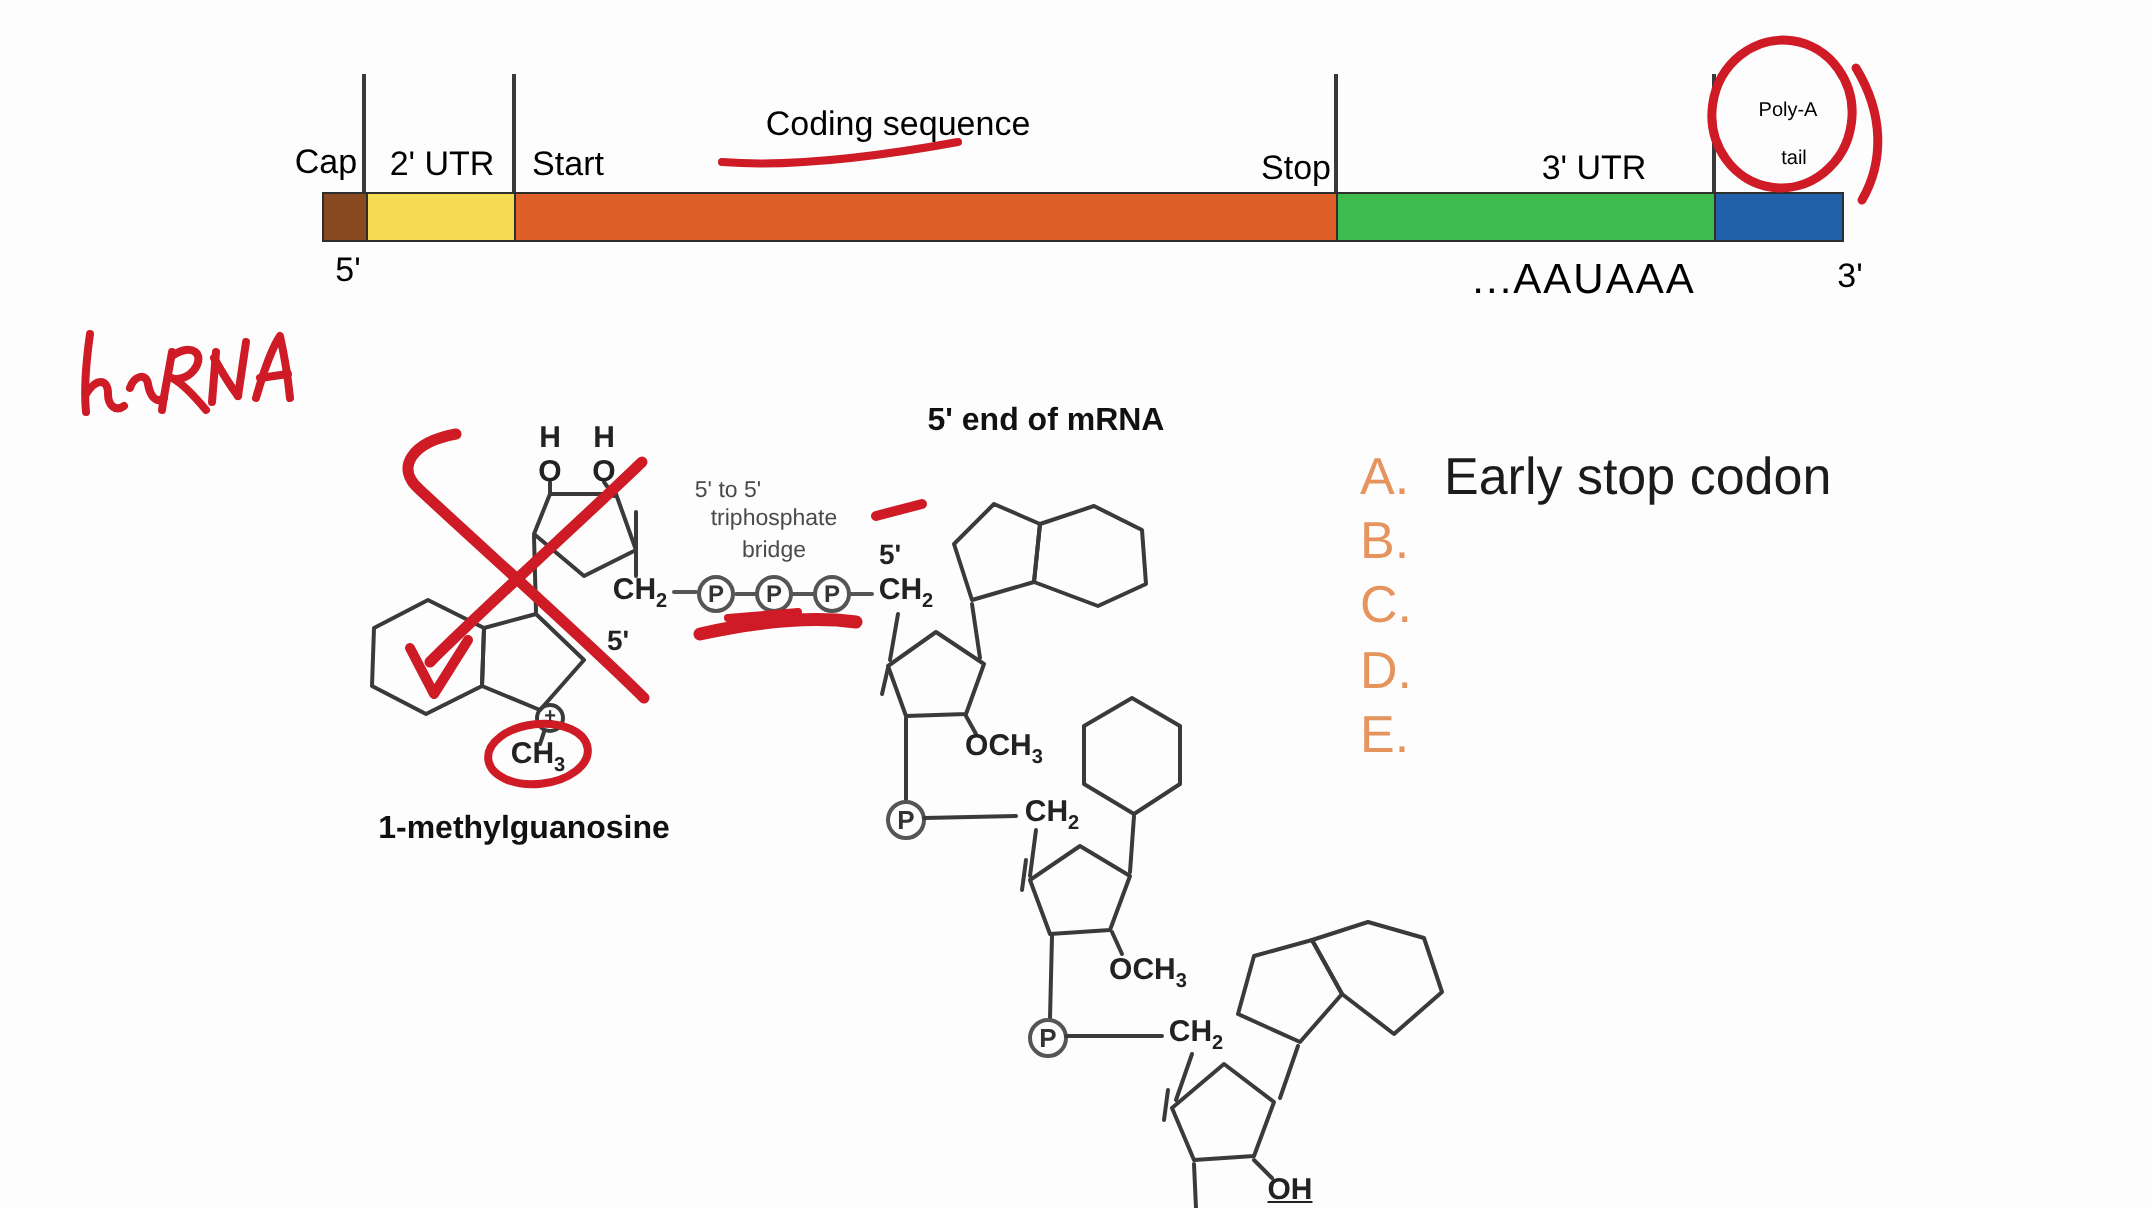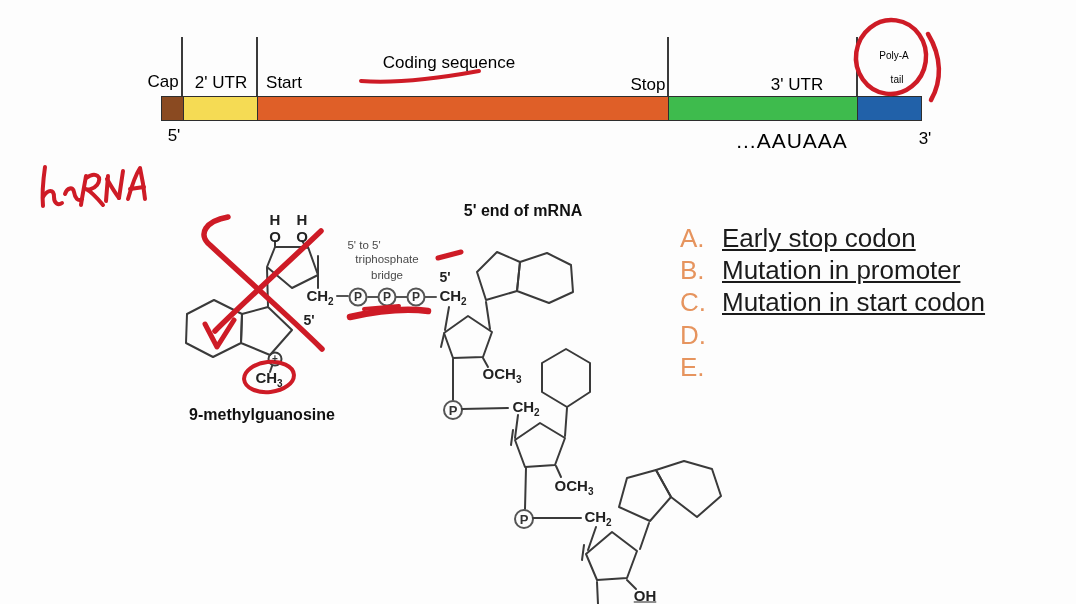--- a/index.html
+++ b/index.html
@@ -30,21 +30,21 @@
   .p-lbl{font-size:12px;font-weight:bold;color:#333;}
   .p-lbl-big{font-size:13px;}
   .plus-lbl{font-size:10px;font-weight:bold;color:#333;}
   .bridge{font-size:11.5px;color:#4a4a4a;}
   .bold-title{font-weight:bold;font-size:16px;color:#111;}
   .prime-small{font-weight:bold;font-size:14px;color:#222;}
 
   
   .opt-row{position:absolute;left:680px;display:flex;font-size:26px;line-height:28px;}
   .opt-letter{width:42px;}
-  .opt-text{color:#1b1b1b;text-decoration:underline;}
+  .opt-text{color:#1b1b1b;}
 
   svg.overlay{position:absolute;left:0;top:0;pointer-events:none;}
 </style>
 </head>
 <body>
 
 <div class="stage">
 
   <div class="bar">
     <div class="seg seg-cap" style="background-color: rgb(138, 74, 33);"></div>
@@ -156,21 +156,21 @@
   <span class="lbl chem" style="left:275px;top:236px;">O</span>
   <span class="lbl chem" style="left:302px;top:236px;">O</span>
 
   <span class="lbl chem" style="left:320px;top:297px;"><span>CH</span><span class="sub">2</span></span>
   <span class="lbl p-lbl" style="left:358px;top:297px;">P</span>
   <span class="lbl p-lbl" style="left:387px;top:297px;">P</span>
   <span class="lbl p-lbl" style="left:416px;top:297px;">P</span>
   <span class="lbl prime-small" style="left:309px;top:320px;">5'</span>
   <span class="lbl plus-lbl" style="left:275px;top:359px;">+</span>
   <span class="lbl chem" style="left:269px;top:379px;"><span>CH</span><span class="sub">3</span></span>
-  <span class="lbl bold-title" style="left:262px;top:415px;">9-methylguanosine</span>
+  <span class="lbl bold-title" style="left:262px;top:415px;">1-methylguanosine</span>
 
   <span class="lbl bridge" style="left:364px;top:246px;">5' to 5'</span>
   <span class="lbl bridge" style="left:387px;top:260px;">triphosphate</span>
   <span class="lbl bridge" style="left:387px;top:276px;">bridge</span>
 
   <span class="lbl bold-title" style="left:523px;top:211px;">5' end of mRNA</span>
   <span class="lbl prime-small" style="left:445px;top:277px;">5'</span>
   <span class="lbl chem" style="left:453px;top:297px;"><span>CH</span><span class="sub">2</span></span>
   <span class="lbl chem" style="left:502px;top:375px;"><span>OCH</span><span class="sub">3</span></span>
   <span class="lbl p-lbl p-lbl-big" style="left:453px;top:410px;">P</span>
@@ -180,25 +180,23 @@
   <span class="lbl chem" style="left:598px;top:518px;"><span>CH</span><span class="sub">2</span></span>
   <span class="lbl chem" style="left:645px;top:595px;text-decoration:underline;">OH</span>
 
   <div>
     <div class="opt-row" style="top:224px;">
       <span class="opt-letter" style="color: rgb(230, 148, 94);">A.</span>
       <span class="opt-text">Early stop codon</span>
     </div>
     <div class="opt-row" style="top:256px;">
       <span class="opt-letter" style="color: rgb(230, 148, 94);">B.</span>
-      <span class="opt-text">Mutation in promoter</span>
     </div>
     <div class="opt-row" style="top:288px;">
       <span class="opt-letter" style="color: rgb(230, 148, 94);">C.</span>
-      <span class="opt-text">Mutation in start codon</span>
     </div>
     <div class="opt-row" style="top:321px;">
       <span class="opt-letter" style="color: rgb(230, 148, 94);">D.</span>
     </div>
     <div class="opt-row" style="top:353px;">
       <span class="opt-letter" style="color: rgb(230, 148, 94);">E.</span>
     </div>
   </div>
 
 </div>

